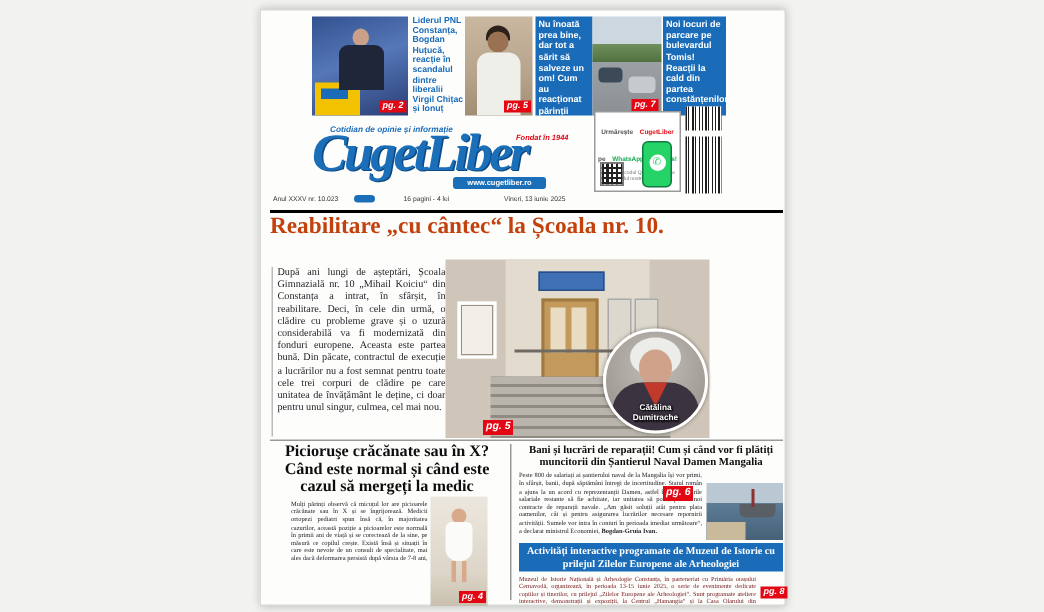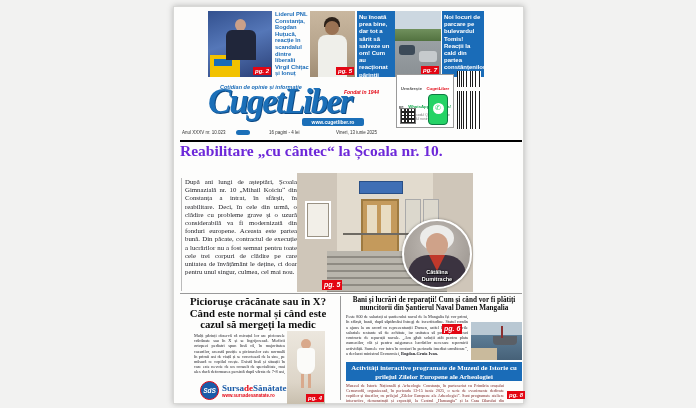--- a/index.html
+++ b/index.html
@@ -74,21 +74,21 @@
     <div class="abs" style="right:5px;bottom:2px;width:18px;height:29px;background:#25d366;border:1.5px solid #0f7a43;border-radius:4px">
       <div style="position:absolute;left:3.5px;top:8px;width:11px;height:11px;border-radius:50%;background:#fff;color:#25d366;font:bold 7px/11px 'DejaVu Sans',sans-serif;text-align:center">✆</div>
     </div>
   </div>
 
   <div class="abs barcode" style="left:283px;top:64px;width:24px;height:16px"></div>
   <div class="abs barcode" style="left:283px;top:84px;width:24px;height:38px"></div>
 
   <div class="abs" style="left:6px;top:133px;width:342px;height:2px;background:#000"></div>
 
-  <div class="abs serif" style="left:6px;top:136px;width:342px;font-weight:bold;font-size:15.5px;line-height:16px;color:#6d28d9">Reabilitare „cu cântec“ la Școala nr. 10.</div>
+  <div class="abs serif" style="left:6px;top:136px;width:342px;font-weight:bold;font-size:15.5px;line-height:16px;color:#c2410c">Reabilitare „cu cântec“ la Școala nr. 10.</div>
 
   <div class="abs tinybody" style="left:7px;top:171px;width:112px;height:113px;font-size:6.8px;line-height:8.2px;border-left:1px solid #bbb;padding-left:3px">După ani lungi de așteptări, Școala Gimnazială nr. 10 „Mihail Koiciu“ din Constanța a intrat, în sfârșit, în reabilitare. Deci, în cele din urmă, o clădire cu probleme grave și o uzură considerabilă va fi modernizată din fonduri europene. Aceasta este partea bună. Din păcate, contractul de execuție a lucrărilor nu a fost semnat pentru toate cele trei corpuri de clădire pe care unitatea de învățământ le deține, ci doar pentru unul singur, culmea, cel mai nou.</div>
 
   <div class="abs photo" style="left:123px;top:166px;width:176px;height:119px;background:#cfc6b9">
     <div class="abs" style="left:40px;top:0;width:96px;height:119px;background:#e2dbce"></div>
     <div class="abs" style="left:62px;top:8px;width:42px;height:11px;background:#3f6fb5;border:1px solid #294f86"></div>
     <div class="abs" style="left:8px;top:28px;width:22px;height:34px;background:#f2efe8;border:2px solid #fff;box-shadow:inset 0 0 0 1px #9a9284"></div>
     <div class="abs" style="left:108px;top:26px;width:14px;height:40px;background:#dcd8cd;border:1px solid #aaa"></div>
     <div class="abs" style="left:126px;top:26px;width:14px;height:40px;background:#dcd8cd;border:1px solid #aaa"></div>
     <div class="abs" style="left:64px;top:26px;width:34px;height:52px;background:#c49a5c;border:2px solid #9e7a40"></div>
@@ -119,29 +119,20 @@
   <div class="abs tinybody" style="left:20px;top:326px;width:91px;height:42px;font-size:4.3px;line-height:5.2px">Mulți părinți observă că micuțul lor are picioarele crăcănate sau în X și se îngrijorează. Medicii ortopezi pediatri spun însă că, în majoritatea cazurilor, această poziție a picioarelor este normală în primii ani de viață și se corectează de la sine, pe măsură ce copilul crește. Există însă și situații în care este nevoie de un consult de specialitate, mai ales dacă deformarea persistă după vârsta de 7-8 ani, este asimetrică ori se accentuează, provocând dureri sau mers dificil. Părinții trebuie să fie atenți la semnele care impun un control, spun specialiștii, care explică pe larg când este cazul să mergeți cu copilul la medic.</div>
 
   <div class="abs photo" style="left:113px;top:324px;width:38px;height:73px;background:linear-gradient(180deg,#ece7de 0%,#ddd5c8 70%,#c8bfae 100%)">
     <div style="position:absolute;left:14px;top:8px;width:10px;height:10px;border-radius:50%;background:#d9a98c"></div>
     <div style="position:absolute;left:10px;top:17px;width:18px;height:26px;background:#fbfbf9;border-radius:4px 4px 8px 8px"></div>
     <div style="position:absolute;left:14px;top:43px;width:3px;height:14px;background:#d9a98c"></div>
     <div style="position:absolute;left:21px;top:43px;width:3px;height:14px;background:#d9a98c"></div>
     <div class="ptag" style="right:1px;bottom:2px">pg. 4</div>
   </div>
 
-  <div class="abs" style="left:26px;top:370px;width:120px;height:26px;display:flex;align-items:center;gap:3px">
-    <div style="width:17px;height:17px;border-radius:50%;background:#1a5ba8;border:1.5px solid #e30613;color:#fff;font:italic bold 6.5px/17px 'Liberation Sans',sans-serif;text-align:center">SdS</div>
-    <div>
-      <div style="font:bold 9px/10px 'Liberation Serif',serif;white-space:nowrap">
-        <span style="color:#1a5ba8">Sursa</span><span style="color:#e30613">de</span><span style="color:#1a5ba8">Sănătate</span>
-      </div>
-      <div style="font:bold 4.5px 'Liberation Sans',sans-serif;color:#e30613">www.sursadesanatate.ro</div>
-    </div>
-  </div>
 
   <div class="abs serif" style="left:172px;top:289px;width:176px;text-align:center;font-weight:bold;font-size:7.2px;line-height:8.4px;color:#0d0d0d">Bani și lucrări de reparații! Cum și când vor fi plătiți muncitorii din Șantierul Naval Damen Mangalia</div>
 
   <div class="abs tinybody" style="left:172px;top:307px;width:122px;height:45px;font-size:4.3px;line-height:5.3px">
     <span>Peste 800 de salariați ai șantierului naval de la Mangalia își vor primi, în sfârșit, banii, după săptămâni întregi de incertitudine. Statul român a ajuns la un acord cu reprezentanții Damen, astfel încât drepturile salariale restante să fie achitate, iar unitatea să poată prelua noi contracte de reparații navale. „Am găsit soluții atât pentru plata oamenilor, cât și pentru asigurarea lucrărilor necesare repornirii activității. Sumele vor intra în conturi în perioada imediat următoare“, a declarat ministrul Economiei,</span>
     <b>Bogdan-Gruia Ivan.</b>
   </div>
 
   <div class="abs photo" style="left:297px;top:315px;width:51px;height:38px;background:linear-gradient(180deg,#b9c8d3 0%,#b9c8d3 35%,#5d7d96 35%,#466178 100%)">
     <div style="position:absolute;left:0;bottom:0;width:26px;height:12px;background:#c9ba9c"></div>

